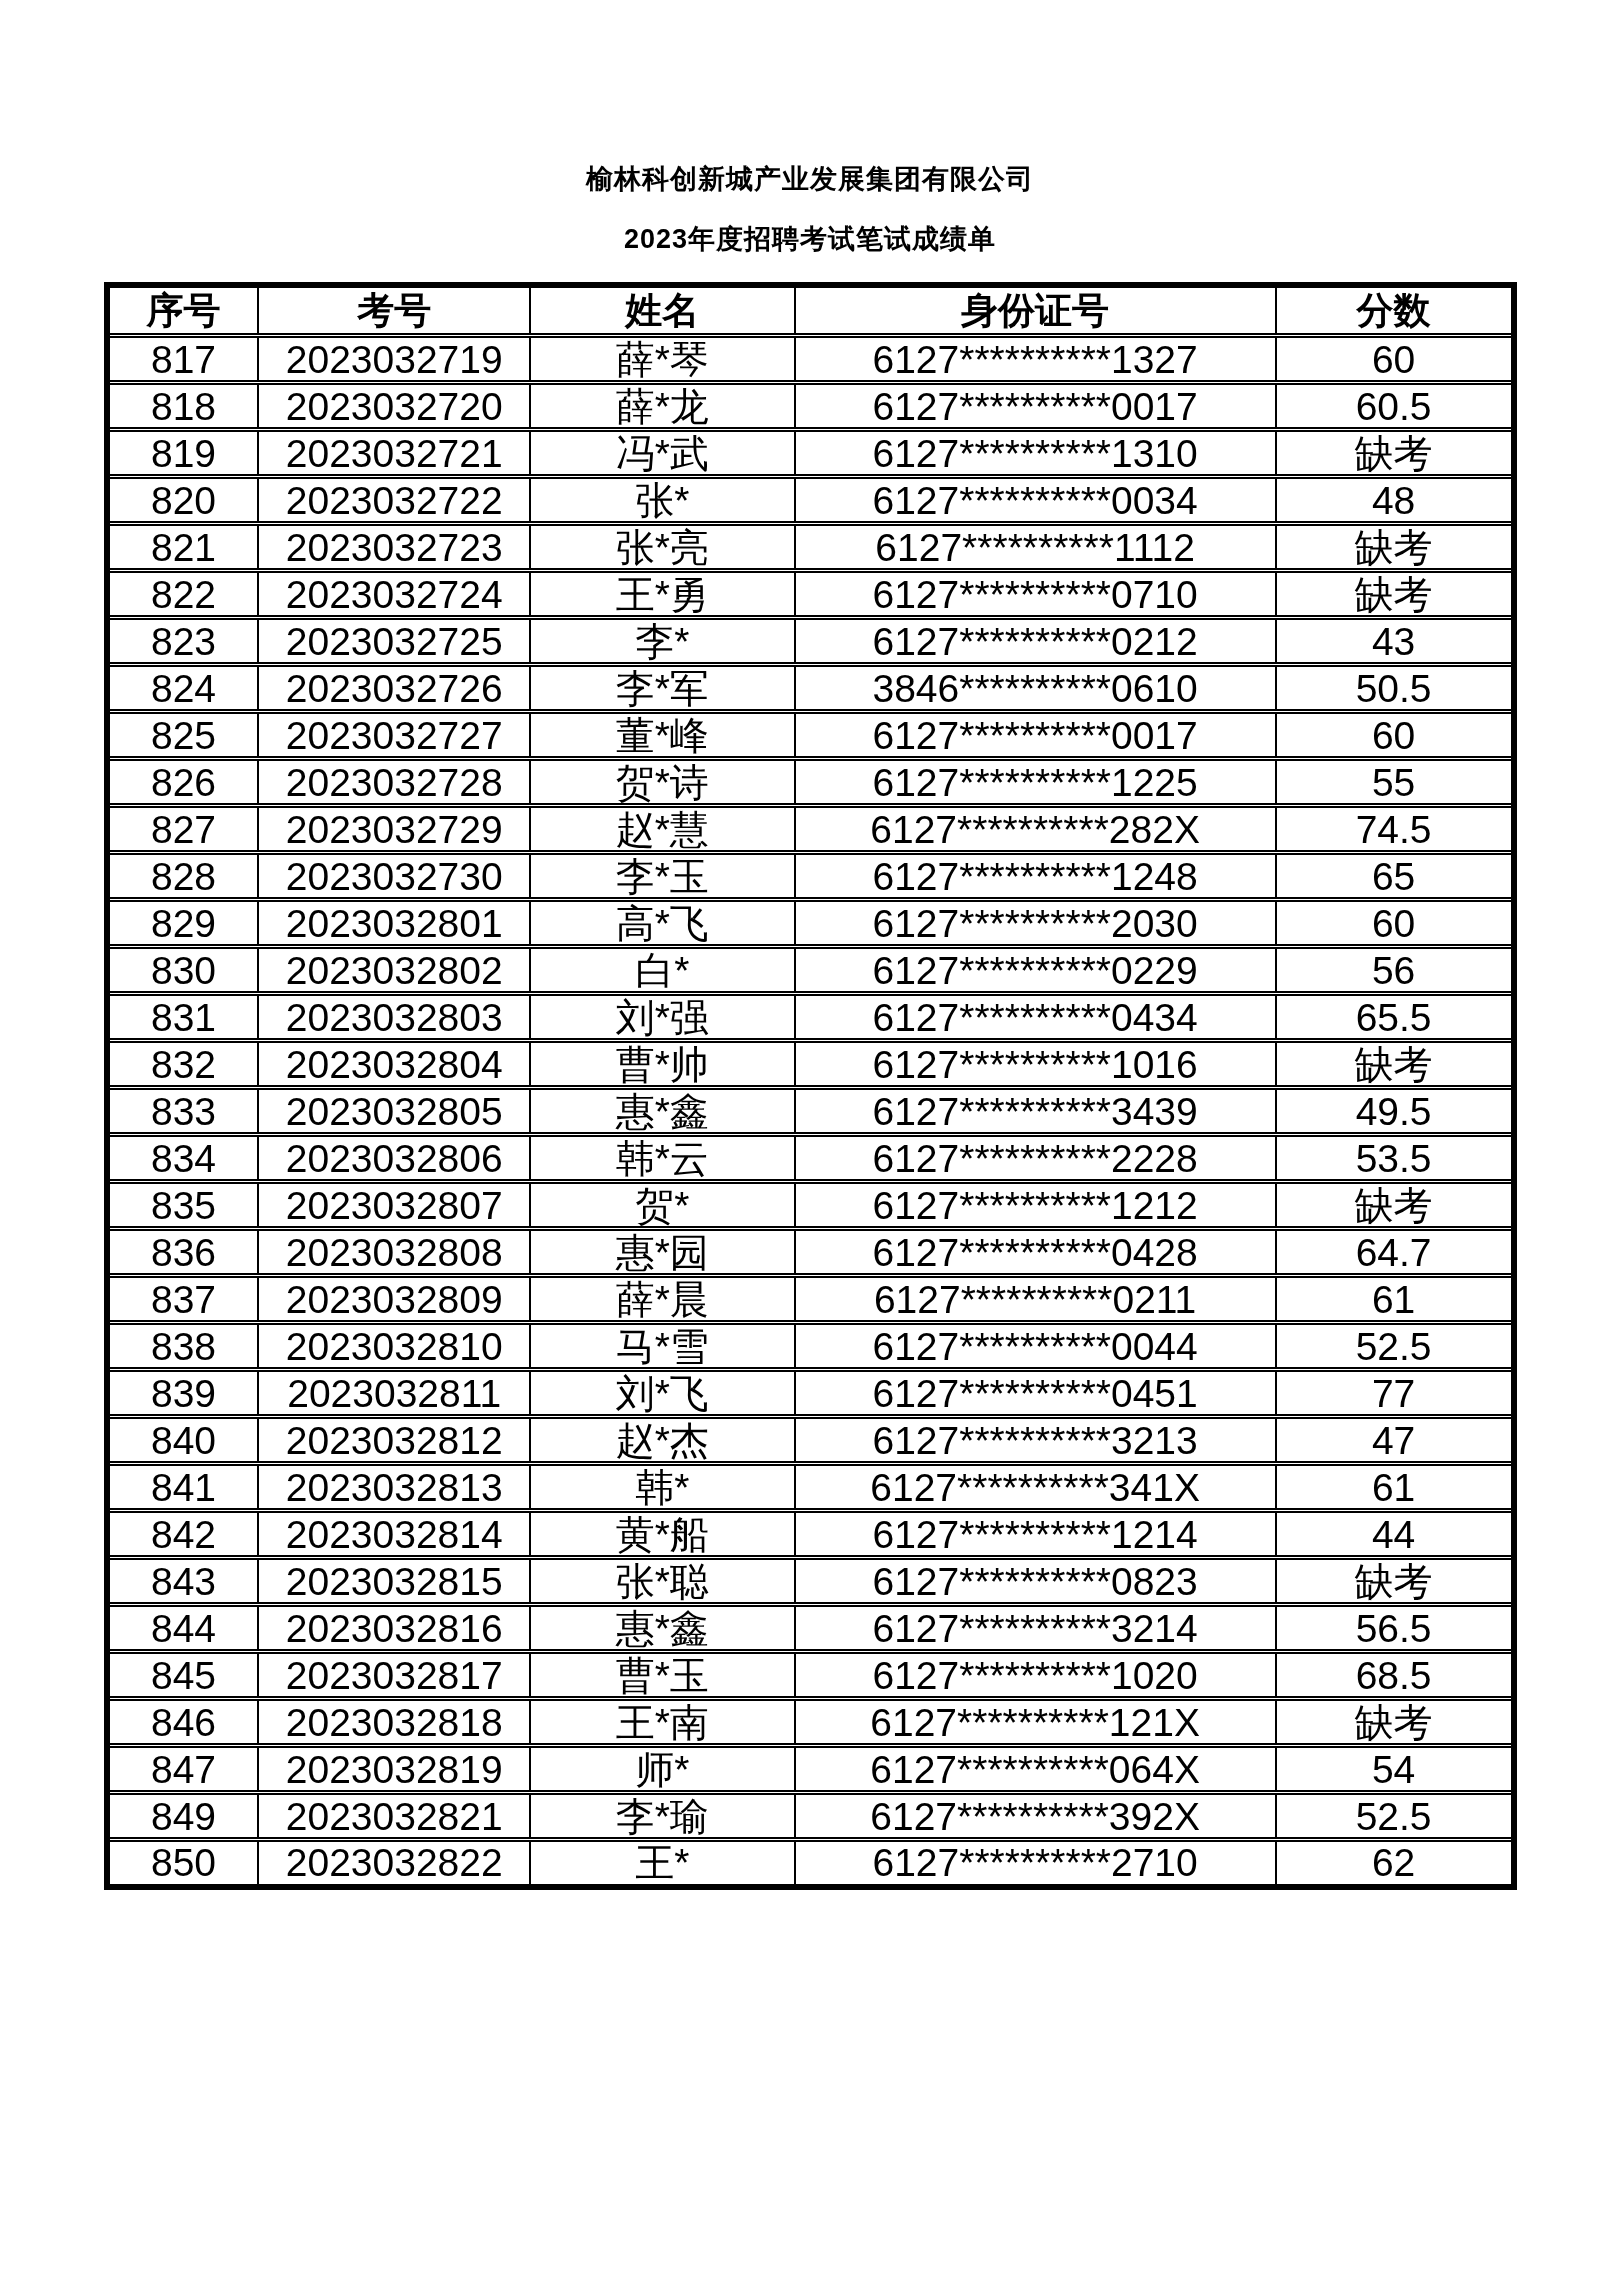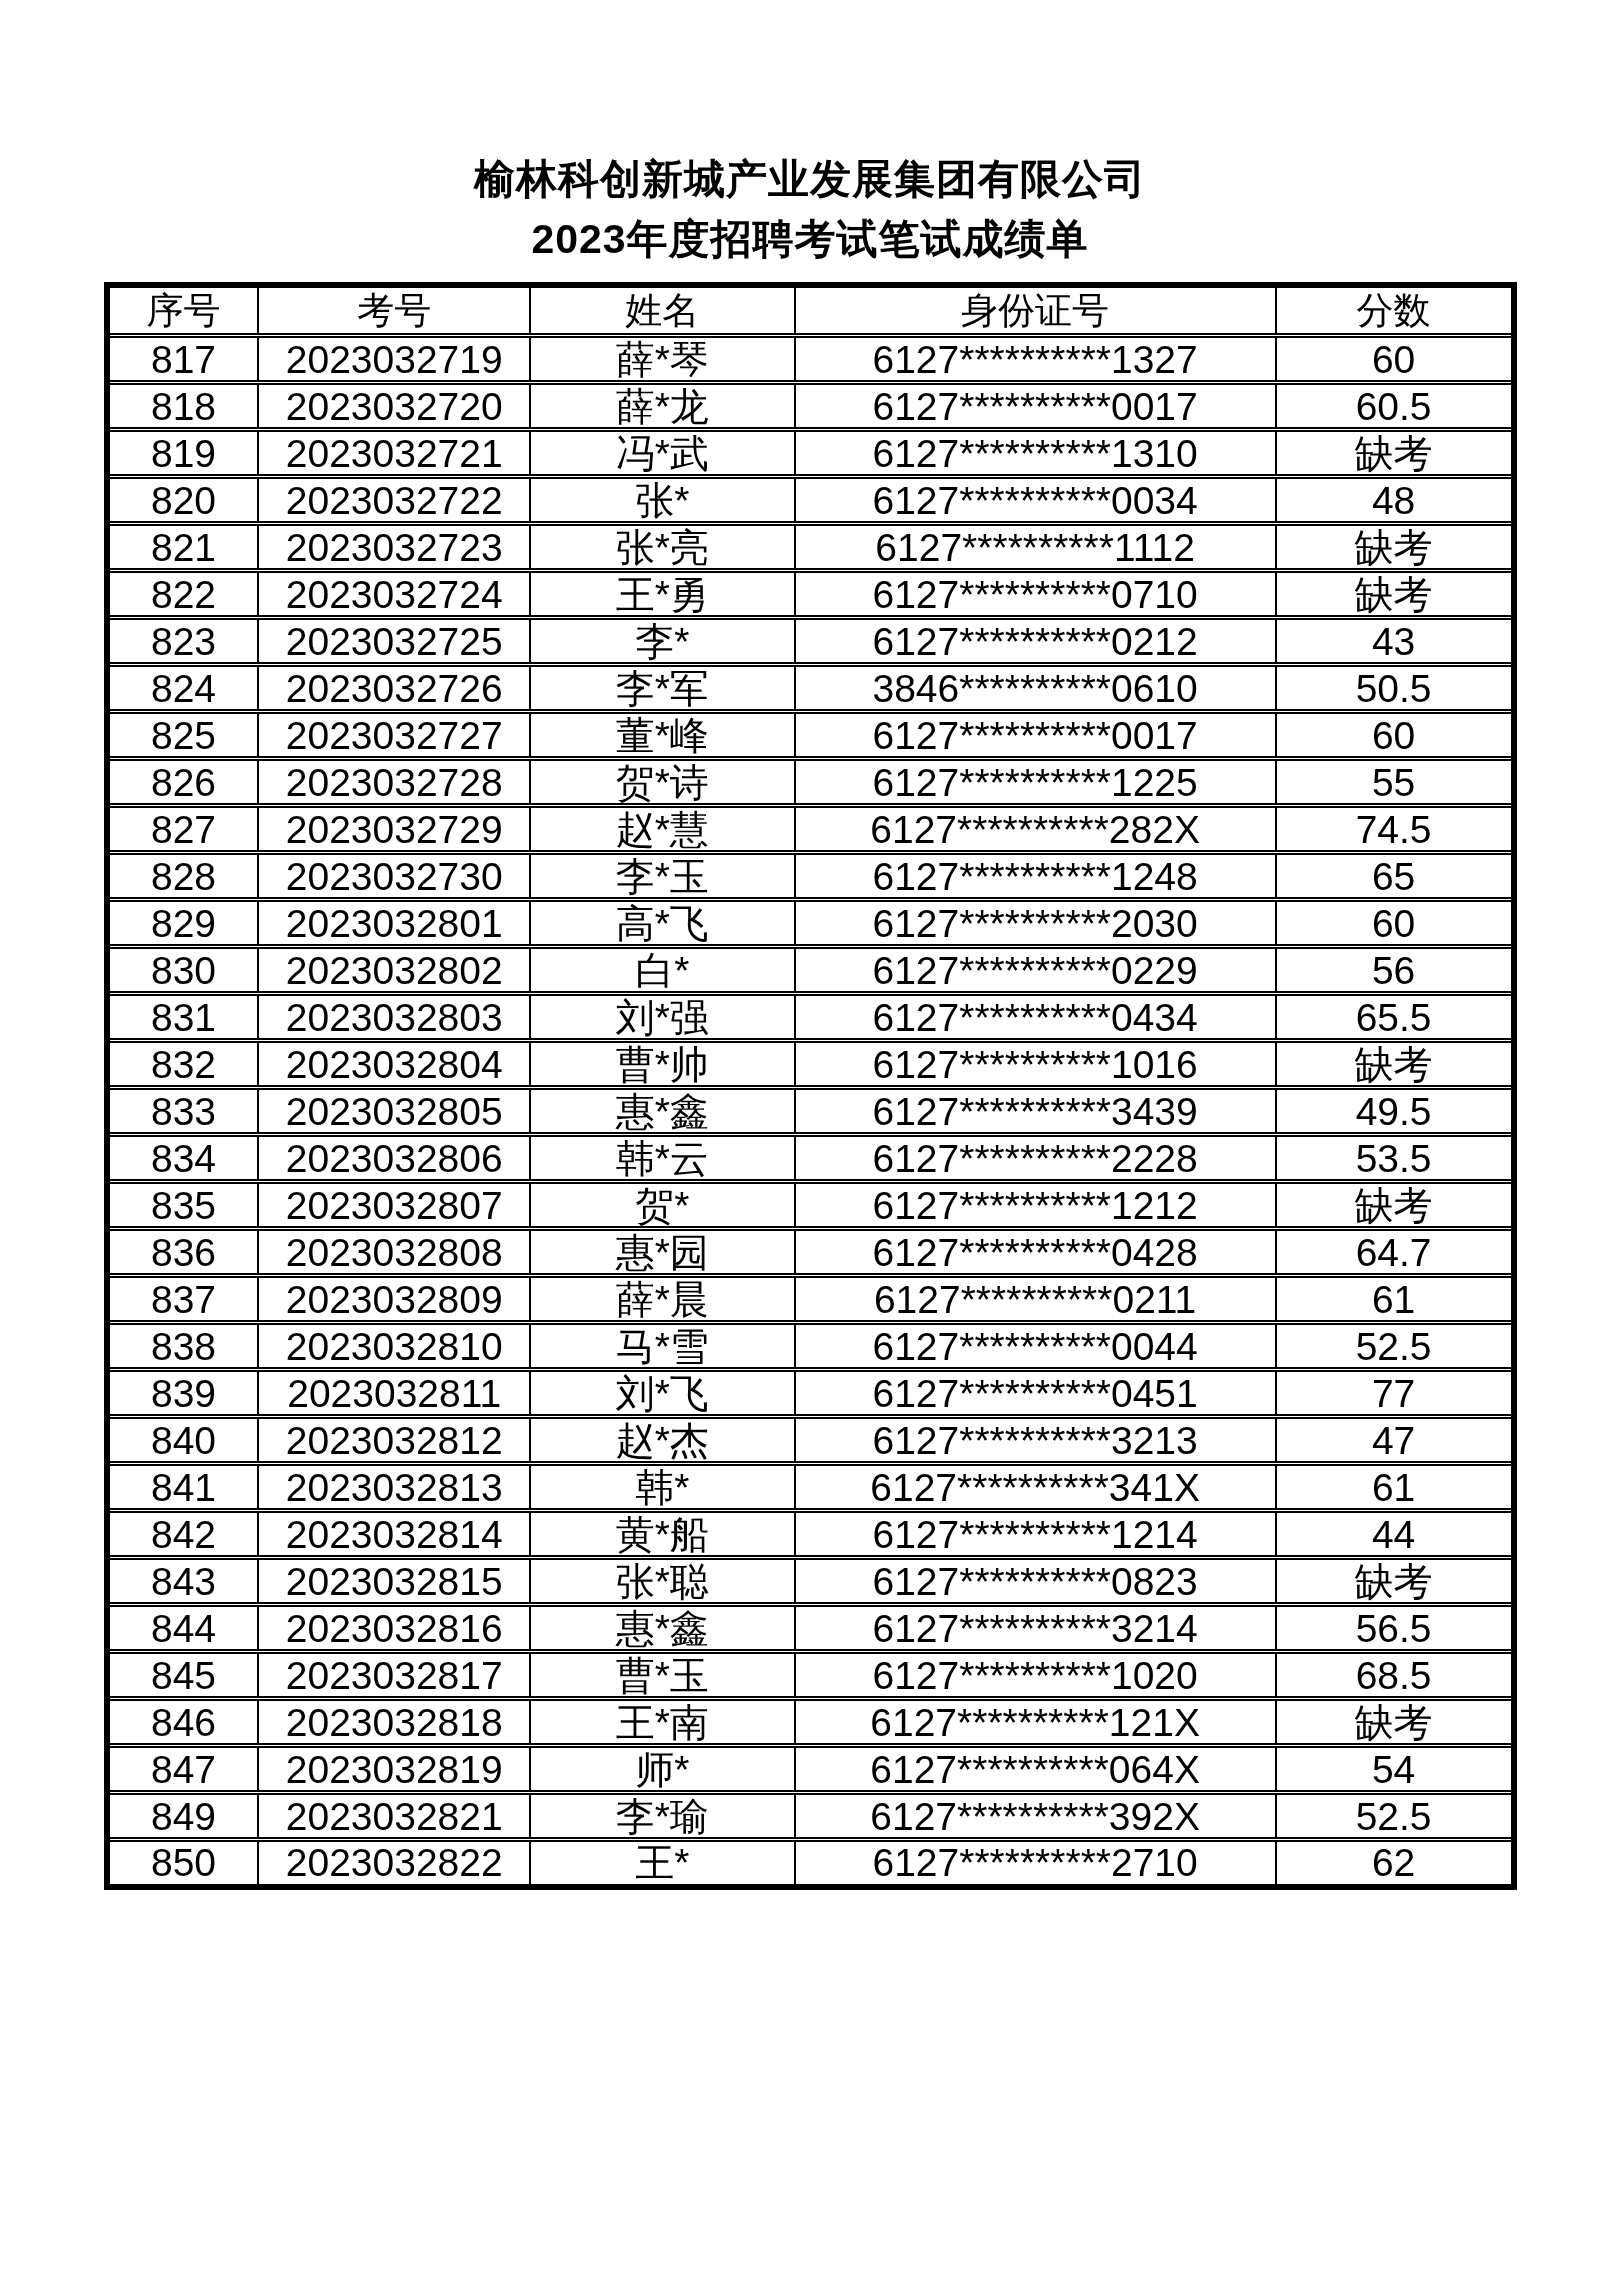--- a/index.html
+++ b/index.html
@@ -12,21 +12,21 @@
     margin: 0 auto;
   }
   .page {
     width: 1620px;
     min-height: 2292px;
     padding-top: 155px;
     background: #ffffff;
   }
   .doc-title {
     text-align: center;
-    font-size: 41px;
+    font-size: 27px;
     font-weight: 700;
     letter-spacing: 1px;
     line-height: 49px;
     color: #000000;
   }
   .doc-title.second {
     margin-top: 11px;
   }
   table.score-table {
     width: 1413px;
@@ -43,21 +43,21 @@
     border-bottom: 5.9px double #000000;
     text-align: center;
     vertical-align: middle;
     padding: 0;
     overflow: hidden;
     white-space: nowrap;
   }
   table.score-table th {
     height: 51px;
     font-size: 37px;
-    font-weight: 400;
+    font-weight: 700;
     line-height: 1;
   }
   table.score-table td {
     height: 47px;
     font-size: 39px;
     font-weight: 400;
     line-height: 1;
   }
 </style>
 </head>

